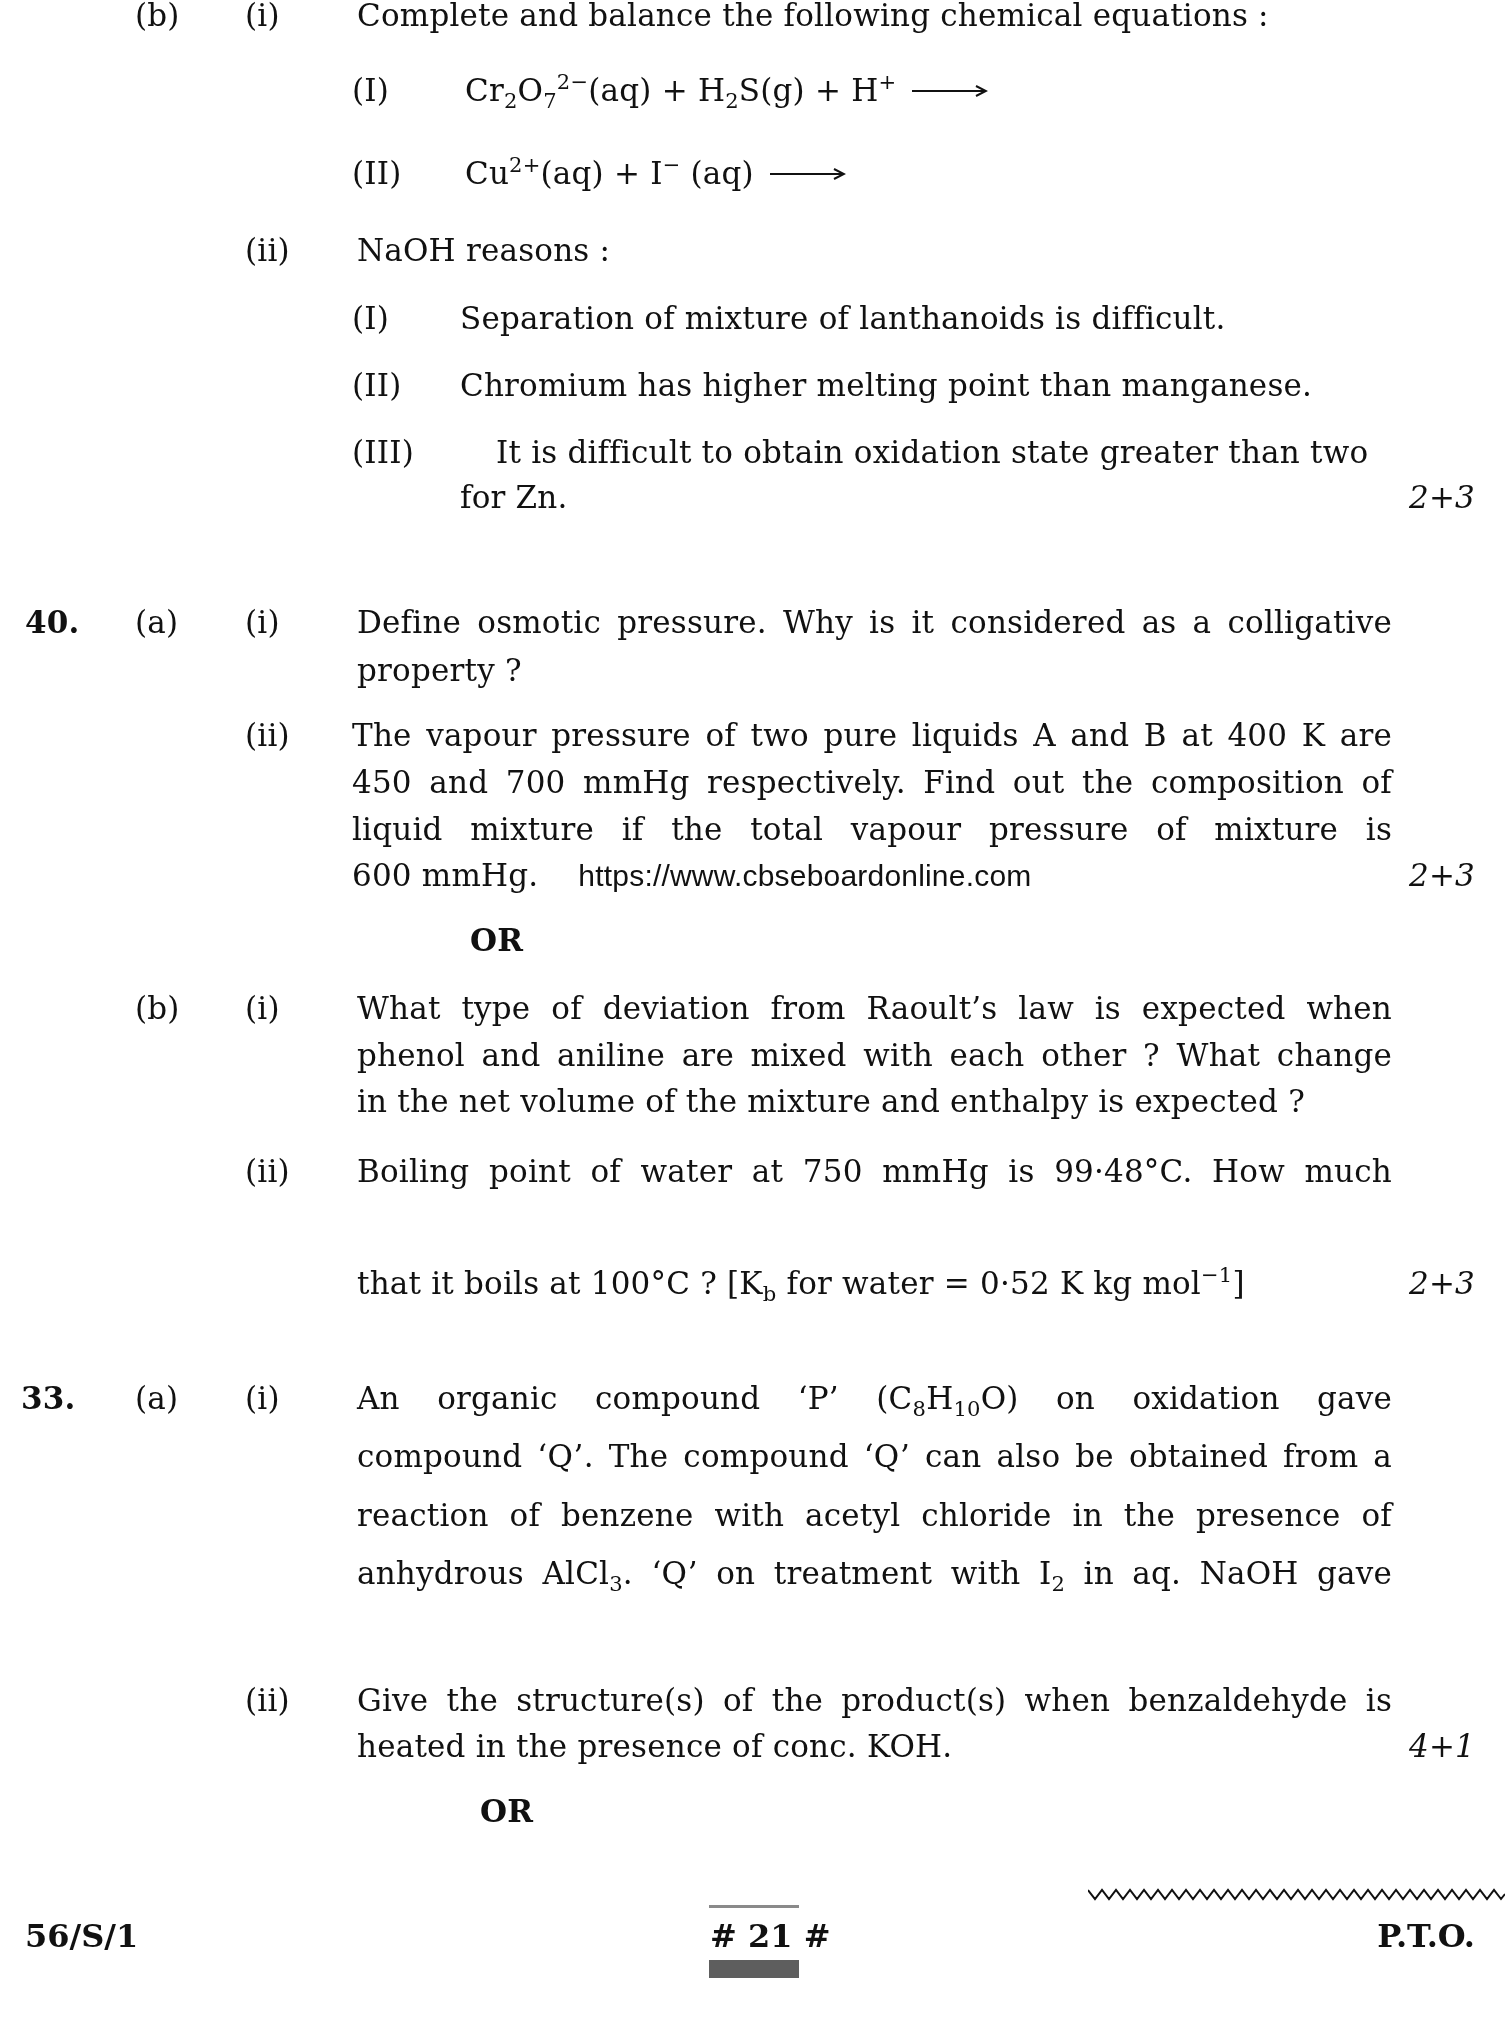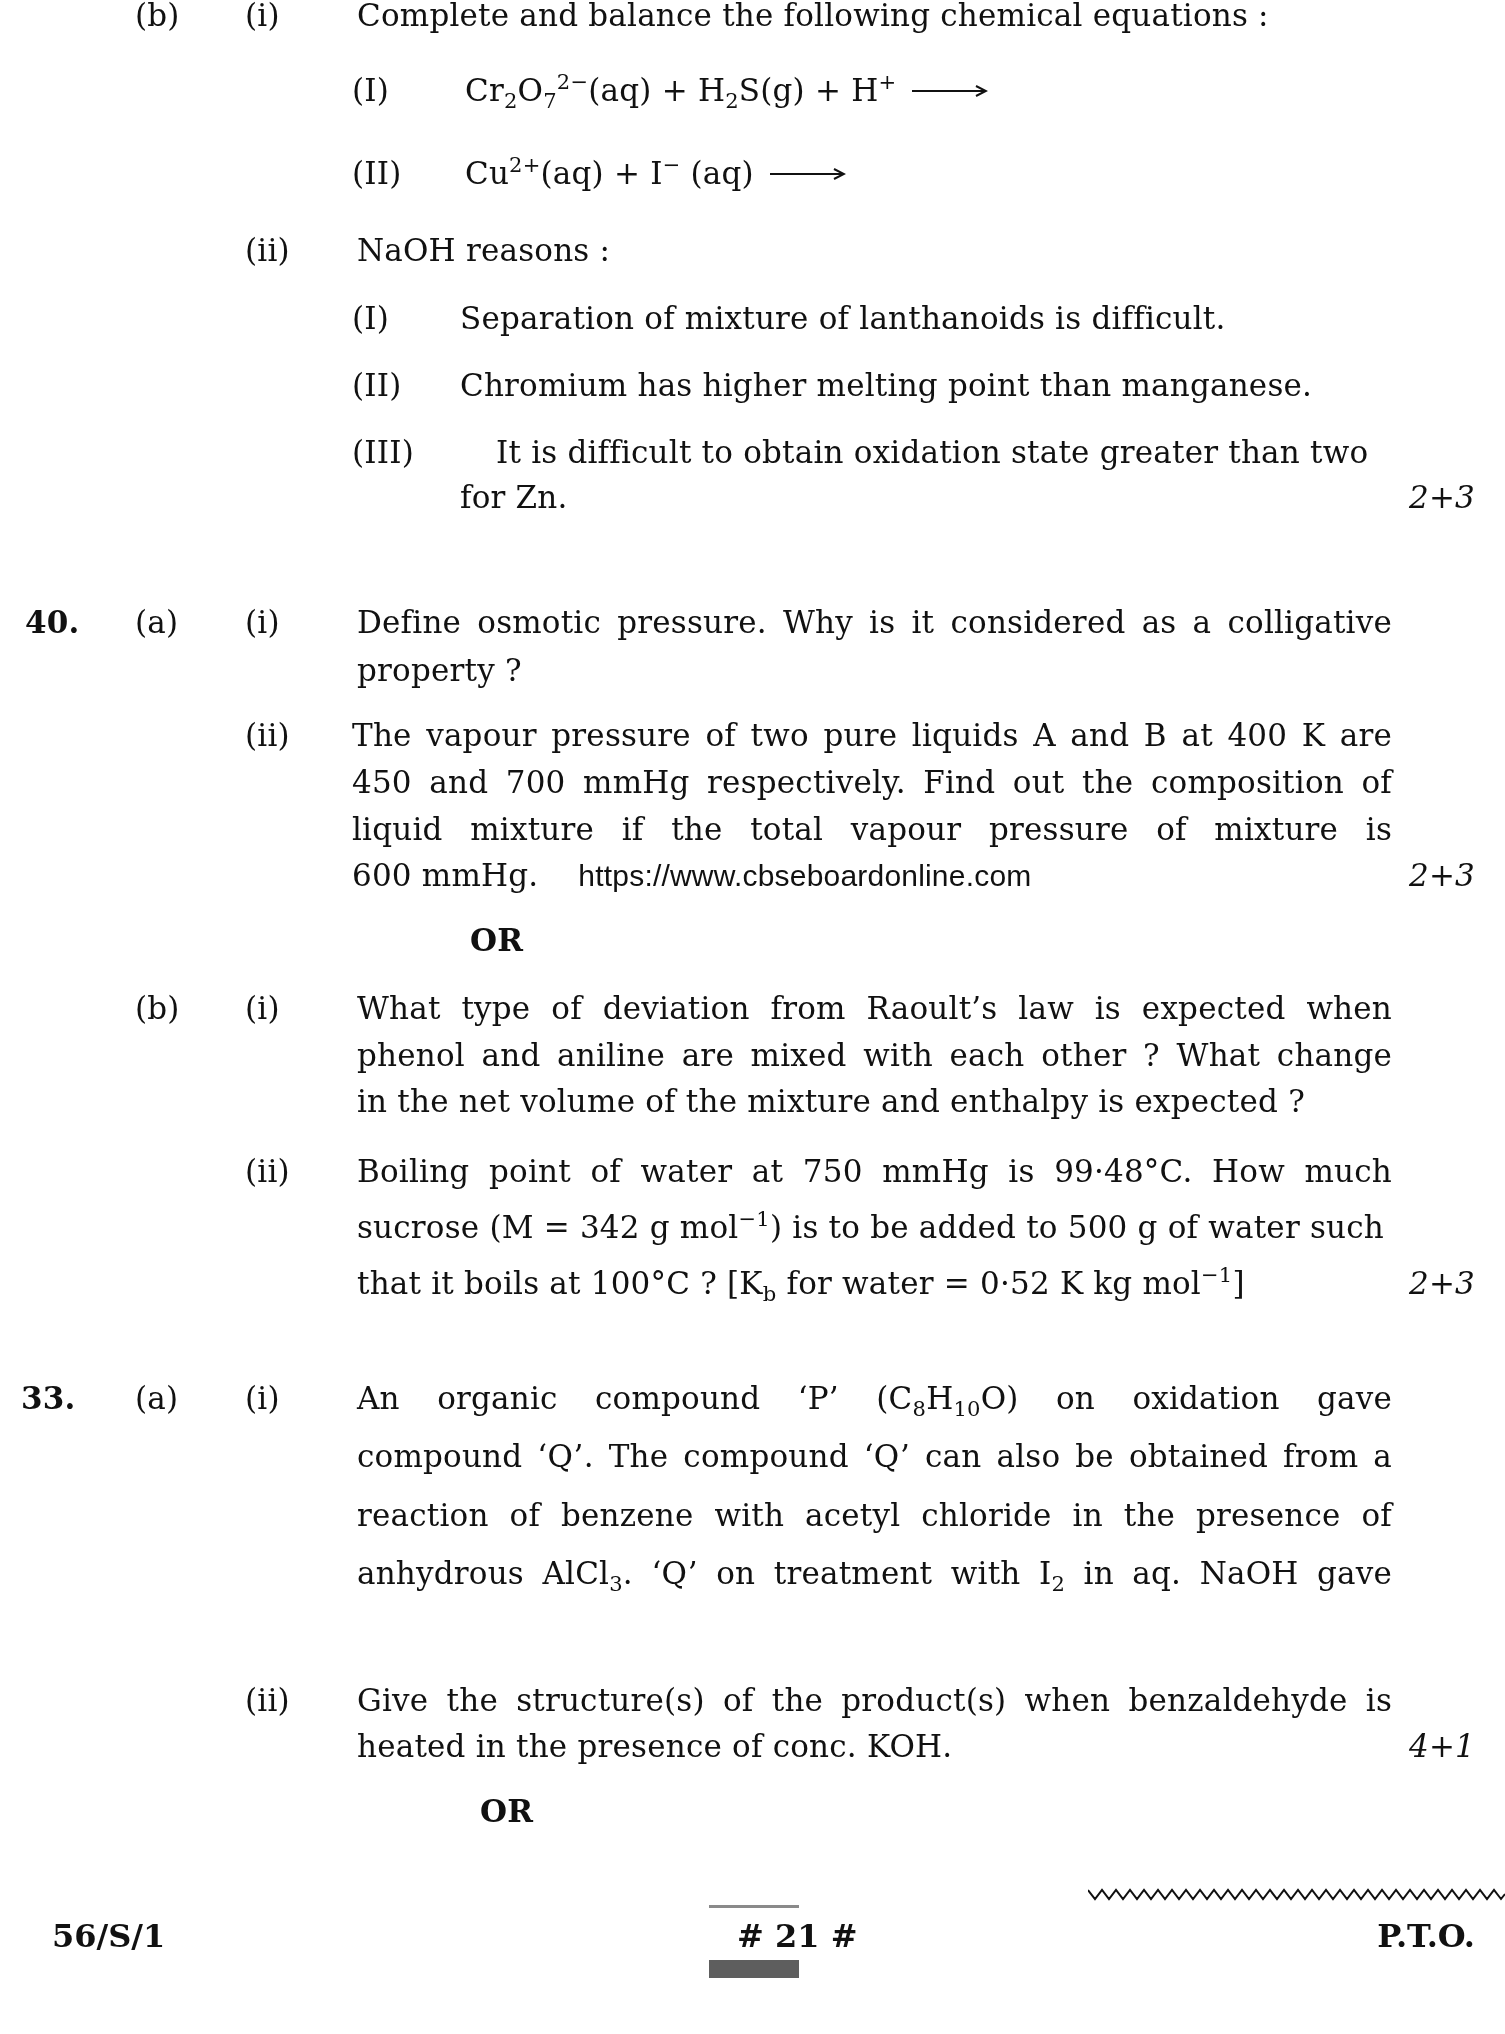--- a/index.html
+++ b/index.html
@@ -49,21 +49,21 @@
       vertical-align: middle;
       margin-left: 6px;
       position: relative;
       top: -2px;
     }
     .url {
       font-family: "Liberation Sans", "DejaVu Sans", sans-serif;
       font-size: 30px;
       margin-left: 40px;
     }
-    .footer-text { font-weight: bold; font-size: 32px; margin-left: 27px; }
+    .footer-text { font-weight: bold; font-size: 32px; }
     .bar-thin {
       position: absolute;
       background: #8a8a8a;
     }
     .bar-block {
       position: absolute;
       background: #5e5e5e;
     }
   </style>
 </head>
@@ -126,23 +126,20 @@
   <div class="abs t or" style="left:470px; top:925px;">OR</div>
 
   <div class="abs t lbl" style="left:135px; top:993px;">(b)</div>
   <div class="abs t lbl" style="left:245px; top:993px;">(i)</div>
   <div class="abs t just" style="left:357px; top:993px;">What type of deviation from Raoult’s law is expected when</div>
   <div class="abs t just" style="left:357px; top:1040px;">phenol and aniline are mixed with each other ? What change</div>
   <div class="abs t" style="left:357px; top:1086px;">in the net volume of the mixture and enthalpy is expected ?</div>
 
   <div class="abs t lbl" style="left:245px; top:1156px;">(ii)</div>
   <div class="abs t just" style="left:357px; top:1156px;">Boiling point of water at 750 mmHg is 99·48°C. How much</div>
-  <div class="abs t" style="left:357px; top:1212px;">
-    <span>sucrose (M = 342 g mol</span><sup>−1</sup><span>) is to be added to 500 g of water such</span>
-  </div>
   <div class="abs t" style="left:357px; top:1268px;">
     <span>that it boils at 100°C ? [K</span><sub>b</sub><span> for water = 0·52 K kg mol</span><sup>−1</sup><span>]</span>
   </div>
   <div class="abs t marks" style="top:1268px;">2+3</div>
 
   <div class="abs t qno" style="left:21px; top:1383px;">33.</div>
   <div class="abs t lbl" style="left:135px; top:1383px;">(a)</div>
   <div class="abs t lbl" style="left:245px; top:1383px;">(i)</div>
 
   <div class="abs t just" style="left:357px; top:1383px;">

